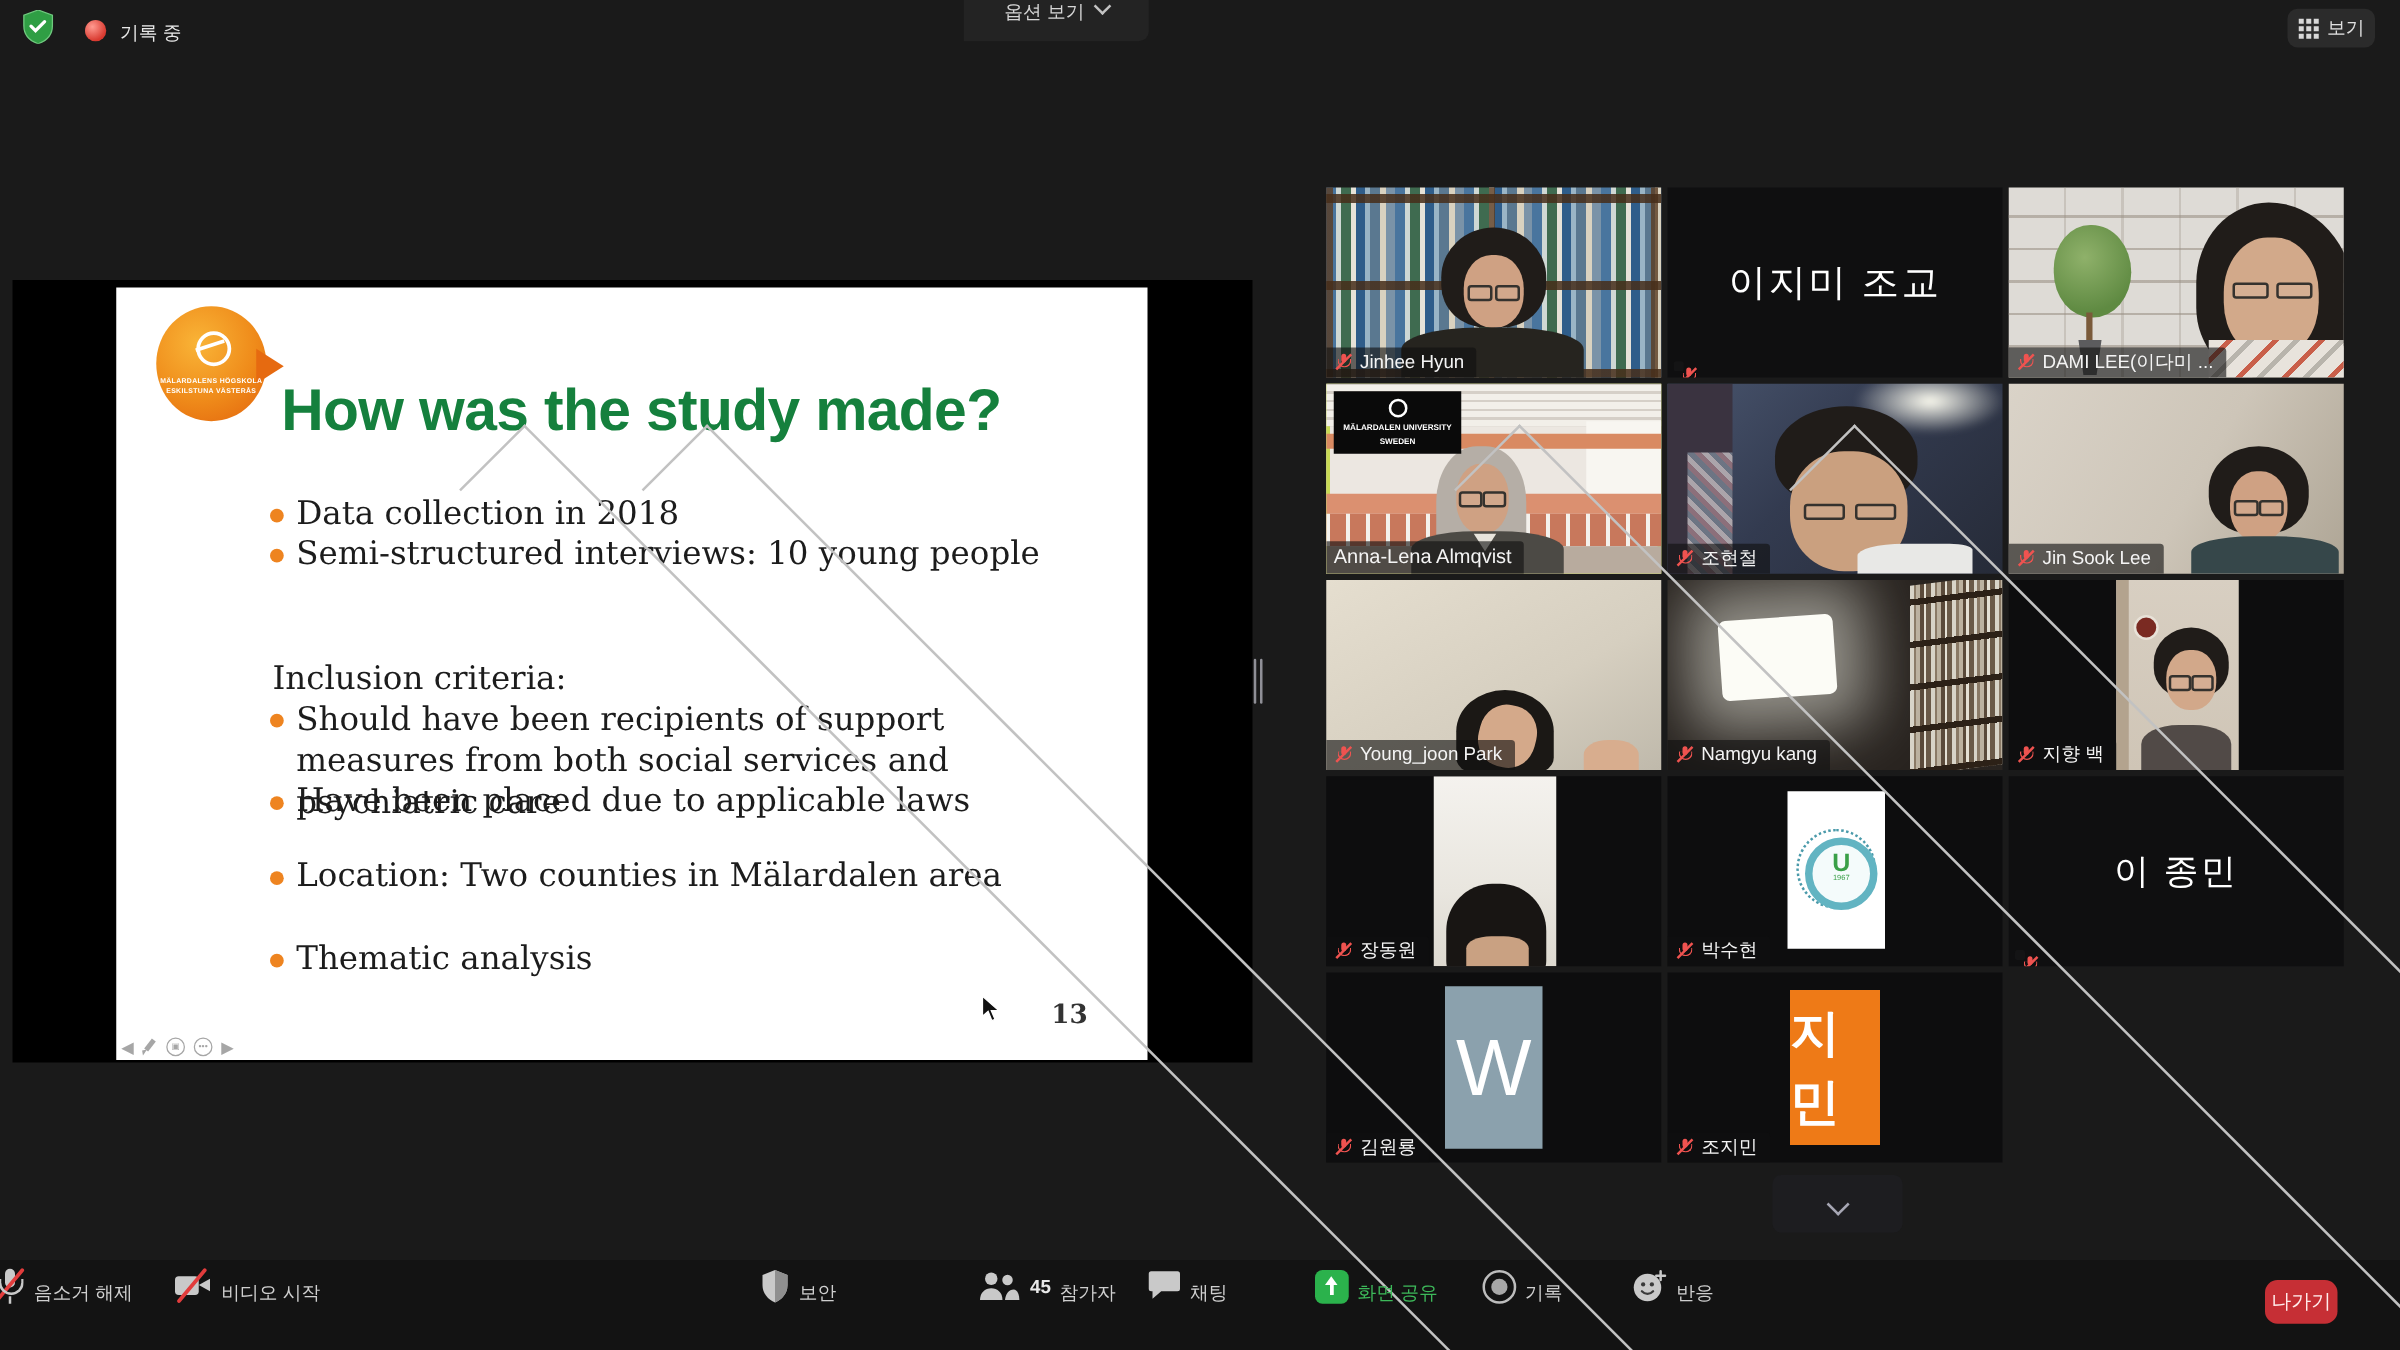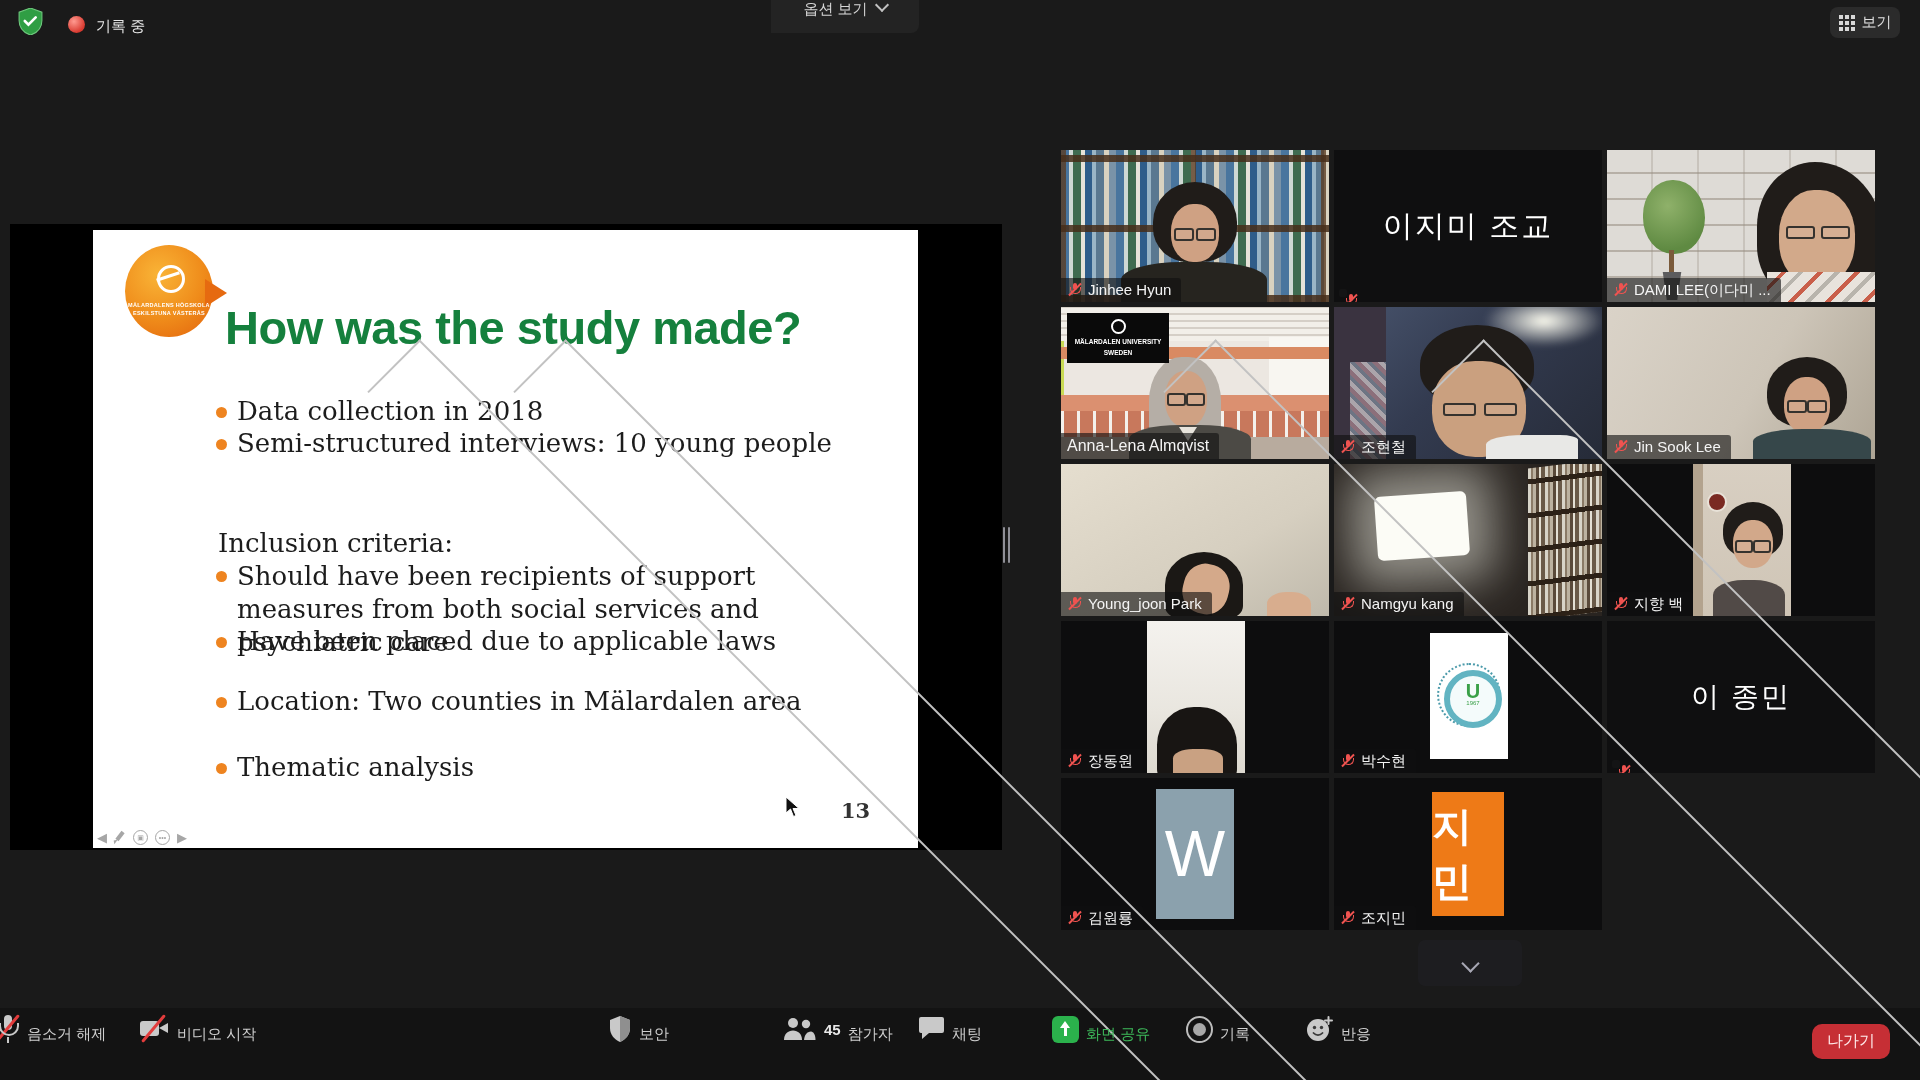--- a/index.html
+++ b/index.html
@@ -119,21 +119,21 @@
        border-right:9px solid #c9c9c9;border-top:5px solid transparent;border-bottom:5px solid transparent}
   .tcam .slash{left:14px}
   .sharebox{width:27px;height:27px;background:#2bb24c;border-radius:6px;position:relative}
   .sharebox::before{content:'';position:absolute;left:8px;top:5px;width:0;height:0;
        border-left:5.5px solid transparent;border-right:5.5px solid transparent;border-bottom:7px solid #fff}
   .sharebox::after{content:'';position:absolute;left:12px;top:10px;width:3px;height:10px;background:#fff}
   .trec{width:23px;height:23px;border:2.5px solid #bdbdbd;border-radius:50%;display:flex;
        align-items:center;justify-content:center}
   .trec::after{content:'';width:13px;height:13px;background:#a8a8a8;border-radius:50%}
   .cnt{font-size:15px;font-weight:bold;color:#e8e8e8;margin-left:2px}
-  .leave{position:absolute;left:1812px;top:1024px;width:78px;height:35px;background:#c62f35;border-radius:10px;
+  .leave{position:absolute;left:1812px;top:1024px;width:58px;height:35px;background:#c62f35;border-radius:10px;
        display:flex;align-items:center;justify-content:center;font-size:16px;color:#ffecec}
   .collapse{position:absolute;left:1418px;top:940px;width:104px;height:46px;background:#1d1d20;border-radius:7px;
        display:flex;align-items:center;justify-content:center}
   .collapse .chv{width:11px;height:11px;border-color:#a7a7b4}
   .green-label{color:#3db95a !important}
 </style>
 </head>
 <body>
 
 <div class="app">

